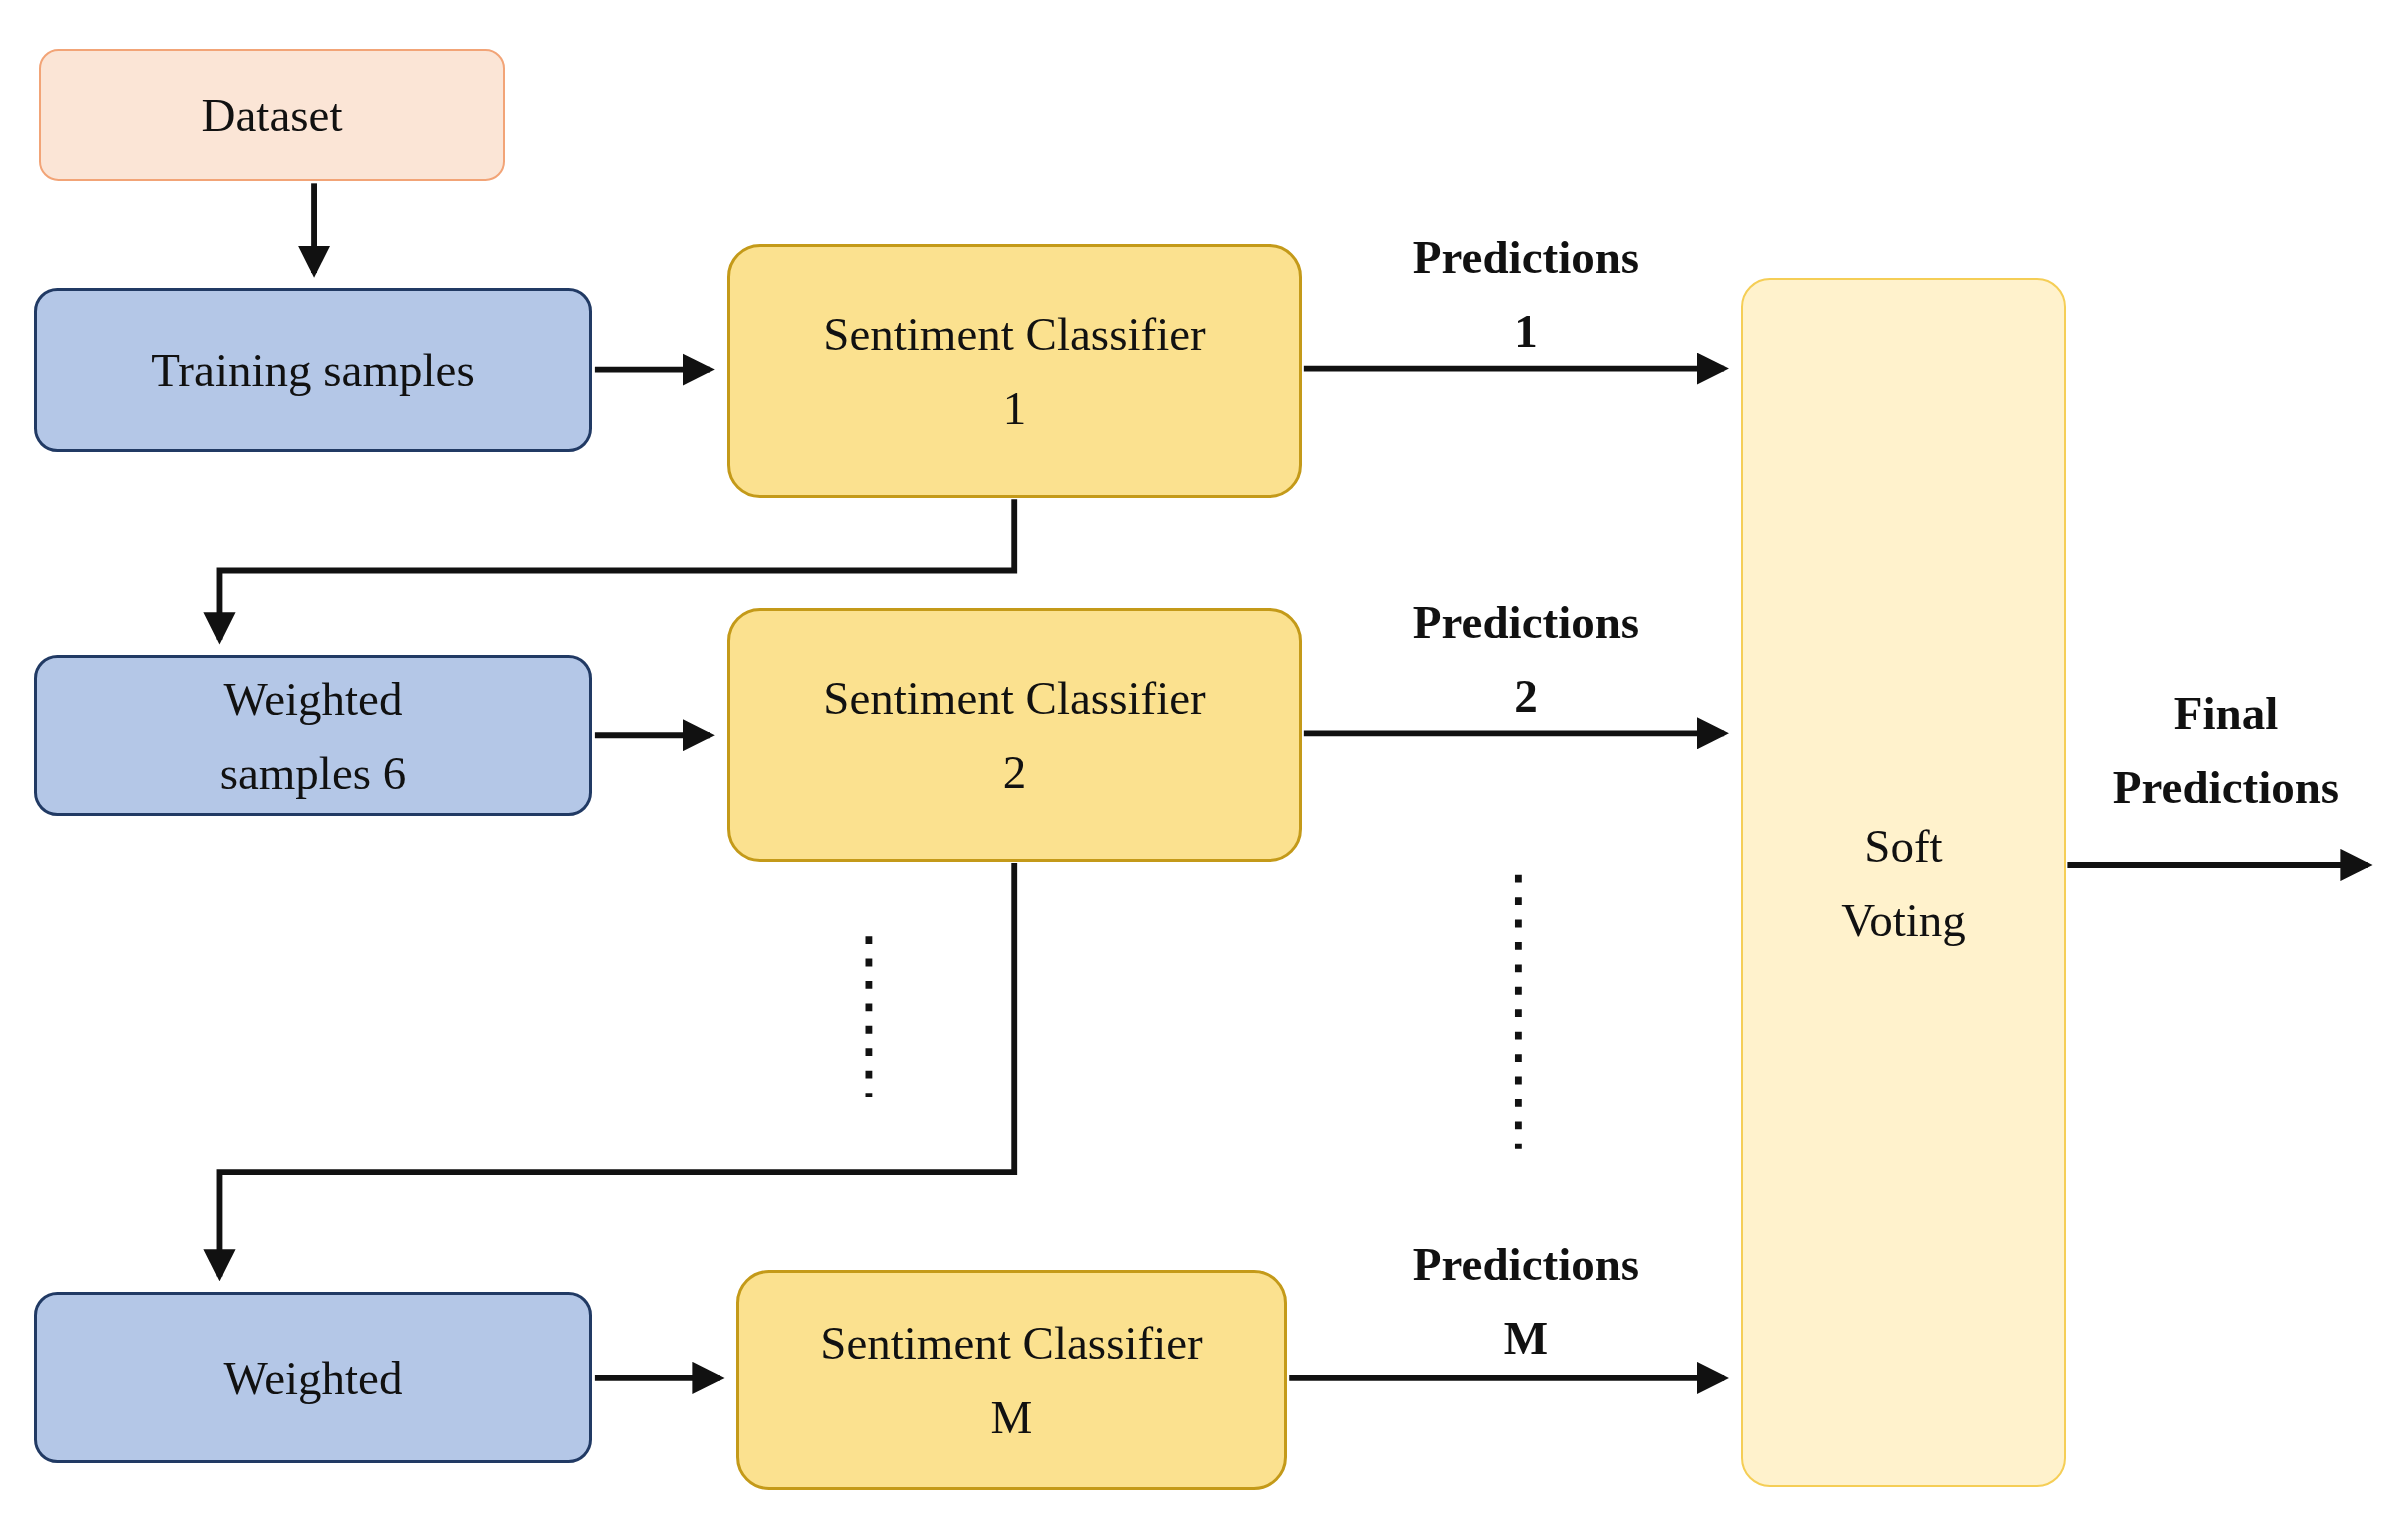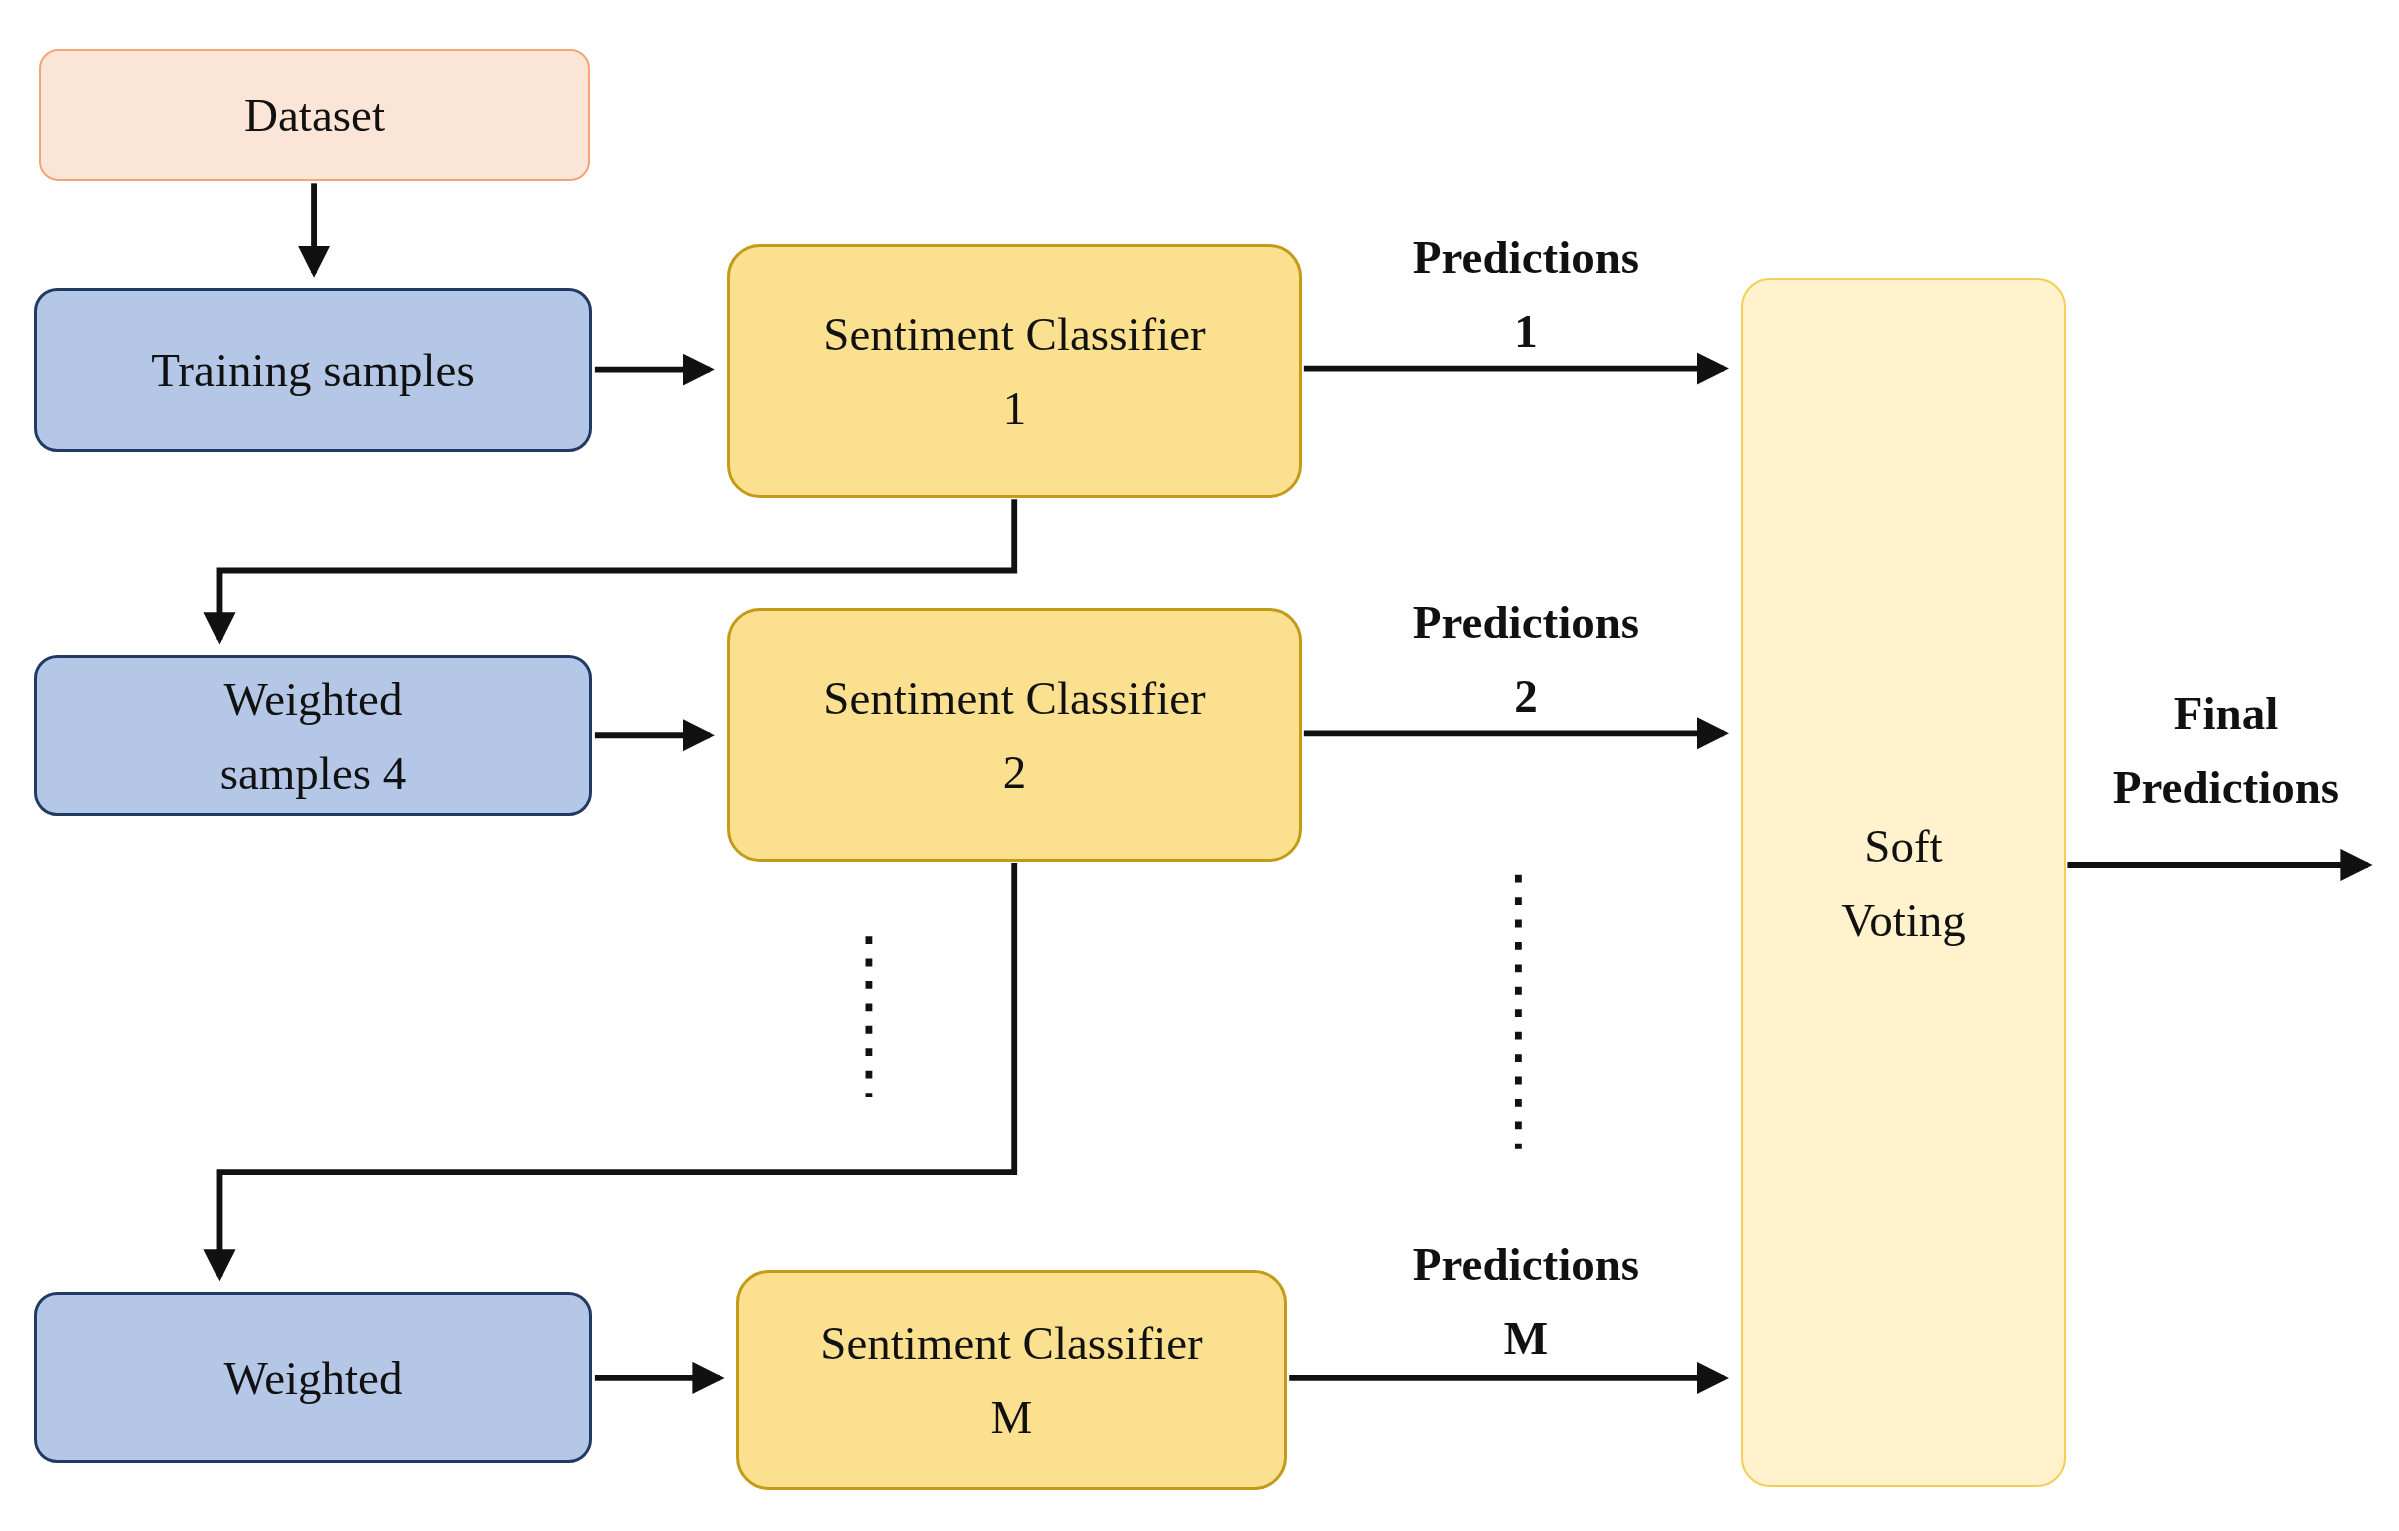--- a/index.html
+++ b/index.html
@@ -29,21 +29,21 @@
   .gold{background:var(--classifier-fill,#fbe18f);border:3.4px solid var(--classifier-border,#c49a19);border-radius:33px;}
   .voting{background:var(--voting-fill,#fff2cc);border:2.9px solid var(--voting-border,#f5ce56);border-radius:29px;}
 
   .edge-label{
     position:absolute;
     text-align:center;
     font-size:47px;
   }
   .edge-label span{display:block;line-height:74px;font-weight:bold;}
 
-  #dataset{left:39px;top:49px;width:551px;height:132px;}
+  #dataset{left:39px;top:49px;width:466px;height:132px;}
   #training{left:34px;top:288px;width:558px;height:164px;}
   #clf1{left:727px;top:244px;width:575px;height:254px;}
   #ws1{left:34px;top:655px;width:558px;height:161px;}
   #clf2{left:727px;top:608px;width:575px;height:254px;}
   #wsm{left:34px;top:1292px;width:558px;height:171px;}
   #clfm{left:736px;top:1270px;width:551px;height:220px;}
   #voting{left:1741px;top:278px;width:325px;height:1209px;}
 
   #pred1{left:1287px;top:220px;width:478px;}
   #pred2{left:1287px;top:585px;width:478px;}
@@ -83,21 +83,21 @@
     <span>Training samples</span>
   </div>
 
   <div class="node gold" id="clf1">
     <span>Sentiment Classifier</span>
     <span>1</span>
   </div>
 
   <div class="node blue" id="ws1">
     <span>Weighted</span>
-    <span>samples 4</span>
+    <span>samples 6</span>
   </div>
 
   <div class="node gold" id="clf2">
     <span>Sentiment Classifier</span>
     <span>2</span>
   </div>
 
   <div class="node blue" id="wsm">
     <span>Weighted</span>
   </div>

